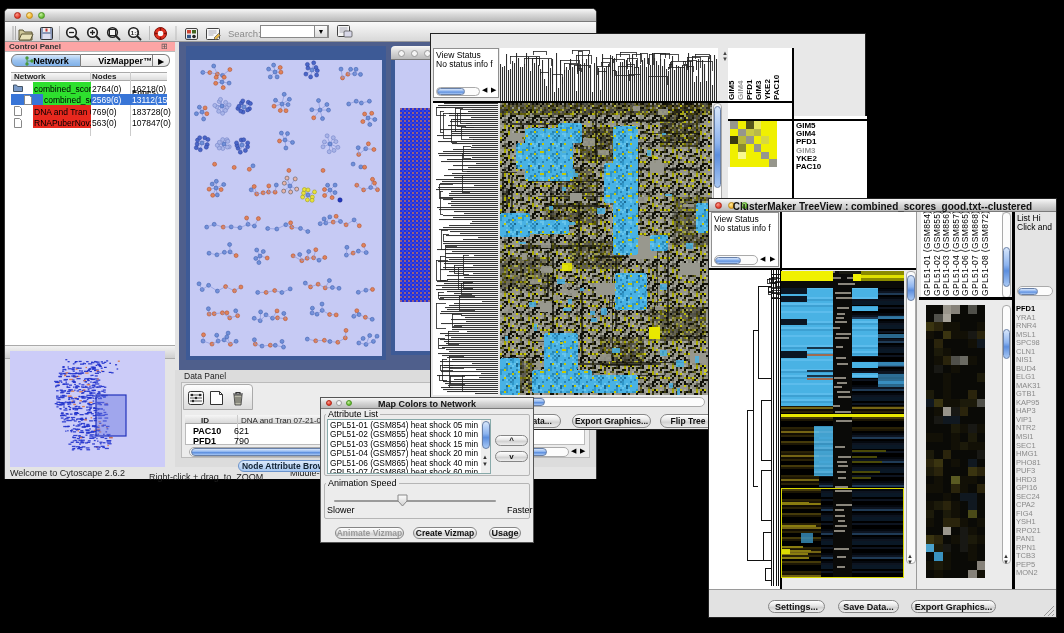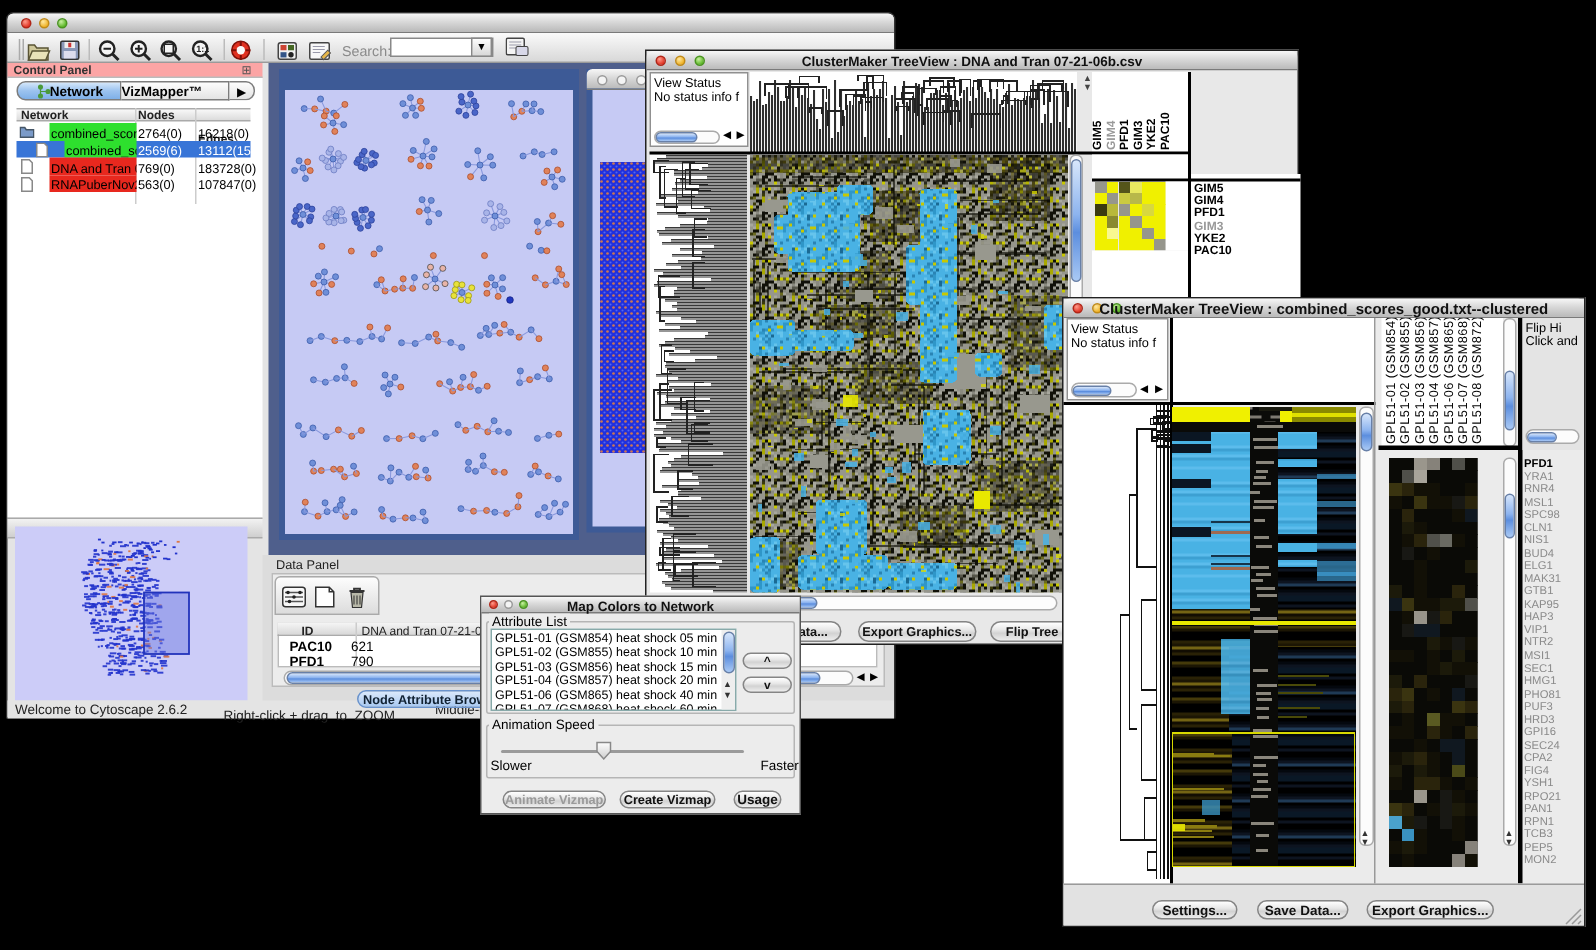--- a/index.html
+++ b/index.html
@@ -87,21 +87,21 @@
       <path d="M2.5 4h8M2.5 6h8M2.5 8h8" stroke="#99a" stroke-width="0.8"></path>
       <rect x="7" y="7" width="8" height="6" rx="1" fill="#d8d8e8" stroke="#444" stroke-width="0.7"></rect>
     </svg>
 <div class="abs" style="left:0;top:33px;width:170px;height:10px;background:#fca5a5;border-bottom:1px solid #bbb">
       <span style="position:absolute;left:4px;top:0px;font-size:8px;font-weight:bold;color:#333">Control Panel</span>
       <span style="position:absolute;left:156px;top:0px;font-size:8px;color:#555">⊞</span>
     </div>
 <div class="abs" style="left:0;top:43px;width:170px;height:293px;background:#fff"></div>
 <div class="abs" style="left:6px;top:45px;width:160px;height:13px">
       <div style="position:absolute;left:0;top:0;width:70px;height:13px;background:linear-gradient(#d5e7fa,#9cc3ef 50%,#7fb0e8);border:1px solid #7d7d7d;border-radius:6px 0 0 6px;font-size:9px;font-weight:bold;text-align:center;line-height:13px;padding-left:10px">Network</div>
-      <div style="position:absolute;left:70px;top:0;width:72px;height:13px;background:linear-gradient(#fdfdfd,#e4e4e4);border:1px solid #7d7d7d;border-left:none;font-size:9px;font-weight:bold;text-align:left;line-height:13px">VizMapper™</div>
+      <div style="position:absolute;left:70px;top:0;width:72px;height:13px;background:linear-gradient(#fdfdfd,#e4e4e4);border:1px solid #7d7d7d;border-left:none;font-size:9px;font-weight:bold;text-align:right;line-height:13px">VizMapper™</div>
       <div style="position:absolute;left:142px;top:0;width:17px;height:13px;background:linear-gradient(#fdfdfd,#e4e4e4);border:1px solid #7d7d7d;border-left:none;border-radius:0 6px 6px 0;font-size:8px;text-align:center;line-height:13px">▶</div>
       <svg style="position:absolute;left:14px;top:2px" width="9" height="10">
         <circle cx="2" cy="2" r="1.7" fill="#4a9a3a"></circle>
         <circle cx="2" cy="8" r="1.7" fill="#4a9a3a"></circle>
         <circle cx="7" cy="5" r="1.7" fill="#4a9a3a"></circle>
         <path d="M2 2v6M2 5h5" stroke="#4a9a3a" stroke-width="0.8" fill="none"></path>
       </svg>
     </div>
 <div class="abs" style="left:6px;top:63px;width:156px;height:64px;font-size:8.5px">
 <div style="position:absolute;left:0;top:0;width:156px;height:9px;background:linear-gradient(#f8f8f8,#dcdcdc);border-bottom:1px solid #aaa;border-top:1px solid #aaa"></div>
@@ -1352,26 +1352,20 @@
 <line x1="176.0" y1="284.4" x2="179.7" y2="275.5" stroke="#8898dd" stroke-width="0.7"></line>
 <circle cx="179.7" cy="275.5" r="2" fill="#6f8fd8" stroke="#3a5aa8" stroke-width="0.5"></circle>
 <line x1="176.0" y1="284.4" x2="183.4" y2="281.4" stroke="#8898dd" stroke-width="0.7"></line>
 <circle cx="183.4" cy="281.4" r="2" fill="#6f8fd8" stroke="#3a5aa8" stroke-width="0.5"></circle>
 <line x1="183.4" y1="281.4" x2="187.0" y2="276.2" stroke="#8898dd" stroke-width="0.7"></line>
 <circle cx="187.0" cy="276.2" r="2" fill="#6f8fd8" stroke="#3a5aa8" stroke-width="0.5"></circle>
 </svg>
     </div>
   </div>
 <div class="abs" style="left:430px;top:33px;width:436px;height:397px;background:#e8e8e8;border:1px solid #222">
-<div class="tbar abs" style="left:0;top:0;width:434px;height:13px">
-      <span class="tl r" style="left:6px"></span>
-      <span class="tl y" style="left:19px"></span>
-      <span class="tl g" style="left:32px"></span>
-      <div class="ttext" style="top:1.5px;font-size:9px">ClusterMaker TreeView : DNA and Tran 07-21-06b.csv</div>
-    </div>
 <div class="box" style="left:2px;top:14px;width:66px;height:50px;font-size:8.5px">
       <div style="position:absolute;left:2px;top:1px">View Status</div>
       <div style="position:absolute;left:2px;top:10px;white-space:nowrap">No status info f</div>
       <div class="sbtrack" style="left:2px;top:38px;width:44px;height:9px"></div>
       <div class="sbthumb" style="left:3px;top:39px;width:28px;height:7px"></div>
       <span style="position:absolute;left:48px;top:37px;font-size:7px">◀</span>
       <span style="position:absolute;left:57px;top:37px;font-size:7px">▶</span>
     </div>
 <svg class="abs" style="left:69px;top:14px" width="218" height="54" shape-rendering="crispEdges">
       <rect width="218" height="54" fill="#fff"></rect>
@@ -2403,21 +2397,21 @@
 <text transform="translate(47.400000000000006,84) rotate(-90)" font-size="8.5" letter-spacing="0.3" fill="#000" font-family="Liberation Sans">GPL51-06 (GSM865)</text>
 <text transform="translate(57.00000000000001,84) rotate(-90)" font-size="8.5" letter-spacing="0.3" fill="#000" font-family="Liberation Sans">GPL51-07 (GSM868)</text>
 <text transform="translate(66.60000000000001,84) rotate(-90)" font-size="8.5" letter-spacing="0.3" fill="#000" font-family="Liberation Sans">GPL51-08 (GSM872)</text>
 </svg>
     </div>
 <div class="sbtrack" style="left:293px;top:13px;width:9px;height:86px;border-radius:4px"></div>
 <div class="sbthumb" style="left:294px;top:48px;width:7px;height:40px;border-radius:4px"></div>
 <div class="blk" style="left:210px;top:98px;width:93px;height:2.5px"></div>
 <div class="blk" style="left:303px;top:13px;width:2.5px;height:377px"></div>
 <div class="gbox" style="left:306px;top:13px;width:41px;height:88px;font-size:8.5px;background:#e4e4e4;border:none">
-      <div style="position:absolute;left:2px;top:1px;white-space:nowrap">Flip Hi</div>
+      <div style="position:absolute;left:2px;top:1px;white-space:nowrap">List Hi</div>
       <div style="position:absolute;left:2px;top:10px;white-space:nowrap">Click and</div>
       <div class="sbtrack" style="left:2px;top:74px;width:36px;height:10px"></div>
       <div class="sbthumb" style="left:3px;top:75.5px;width:20px;height:7px"></div>
     </div>
 <svg class="abs" style="left:0px;top:71px" width="71" height="323" shape-rendering="crispEdges">
       <rect width="71" height="323" fill="#fff"></rect>
 <path d="M69 7H63V12H69" fill="none" stroke="#111" stroke-width="0.8"></path>
 <path d="M62 16H59V22H62" fill="none" stroke="#111" stroke-width="0.8"></path>
 <path d="M71 8H60V12H71" fill="none" stroke="#111" stroke-width="0.8"></path>
 <path d="M71 20H63V23H71" fill="none" stroke="#111" stroke-width="0.8"></path>

